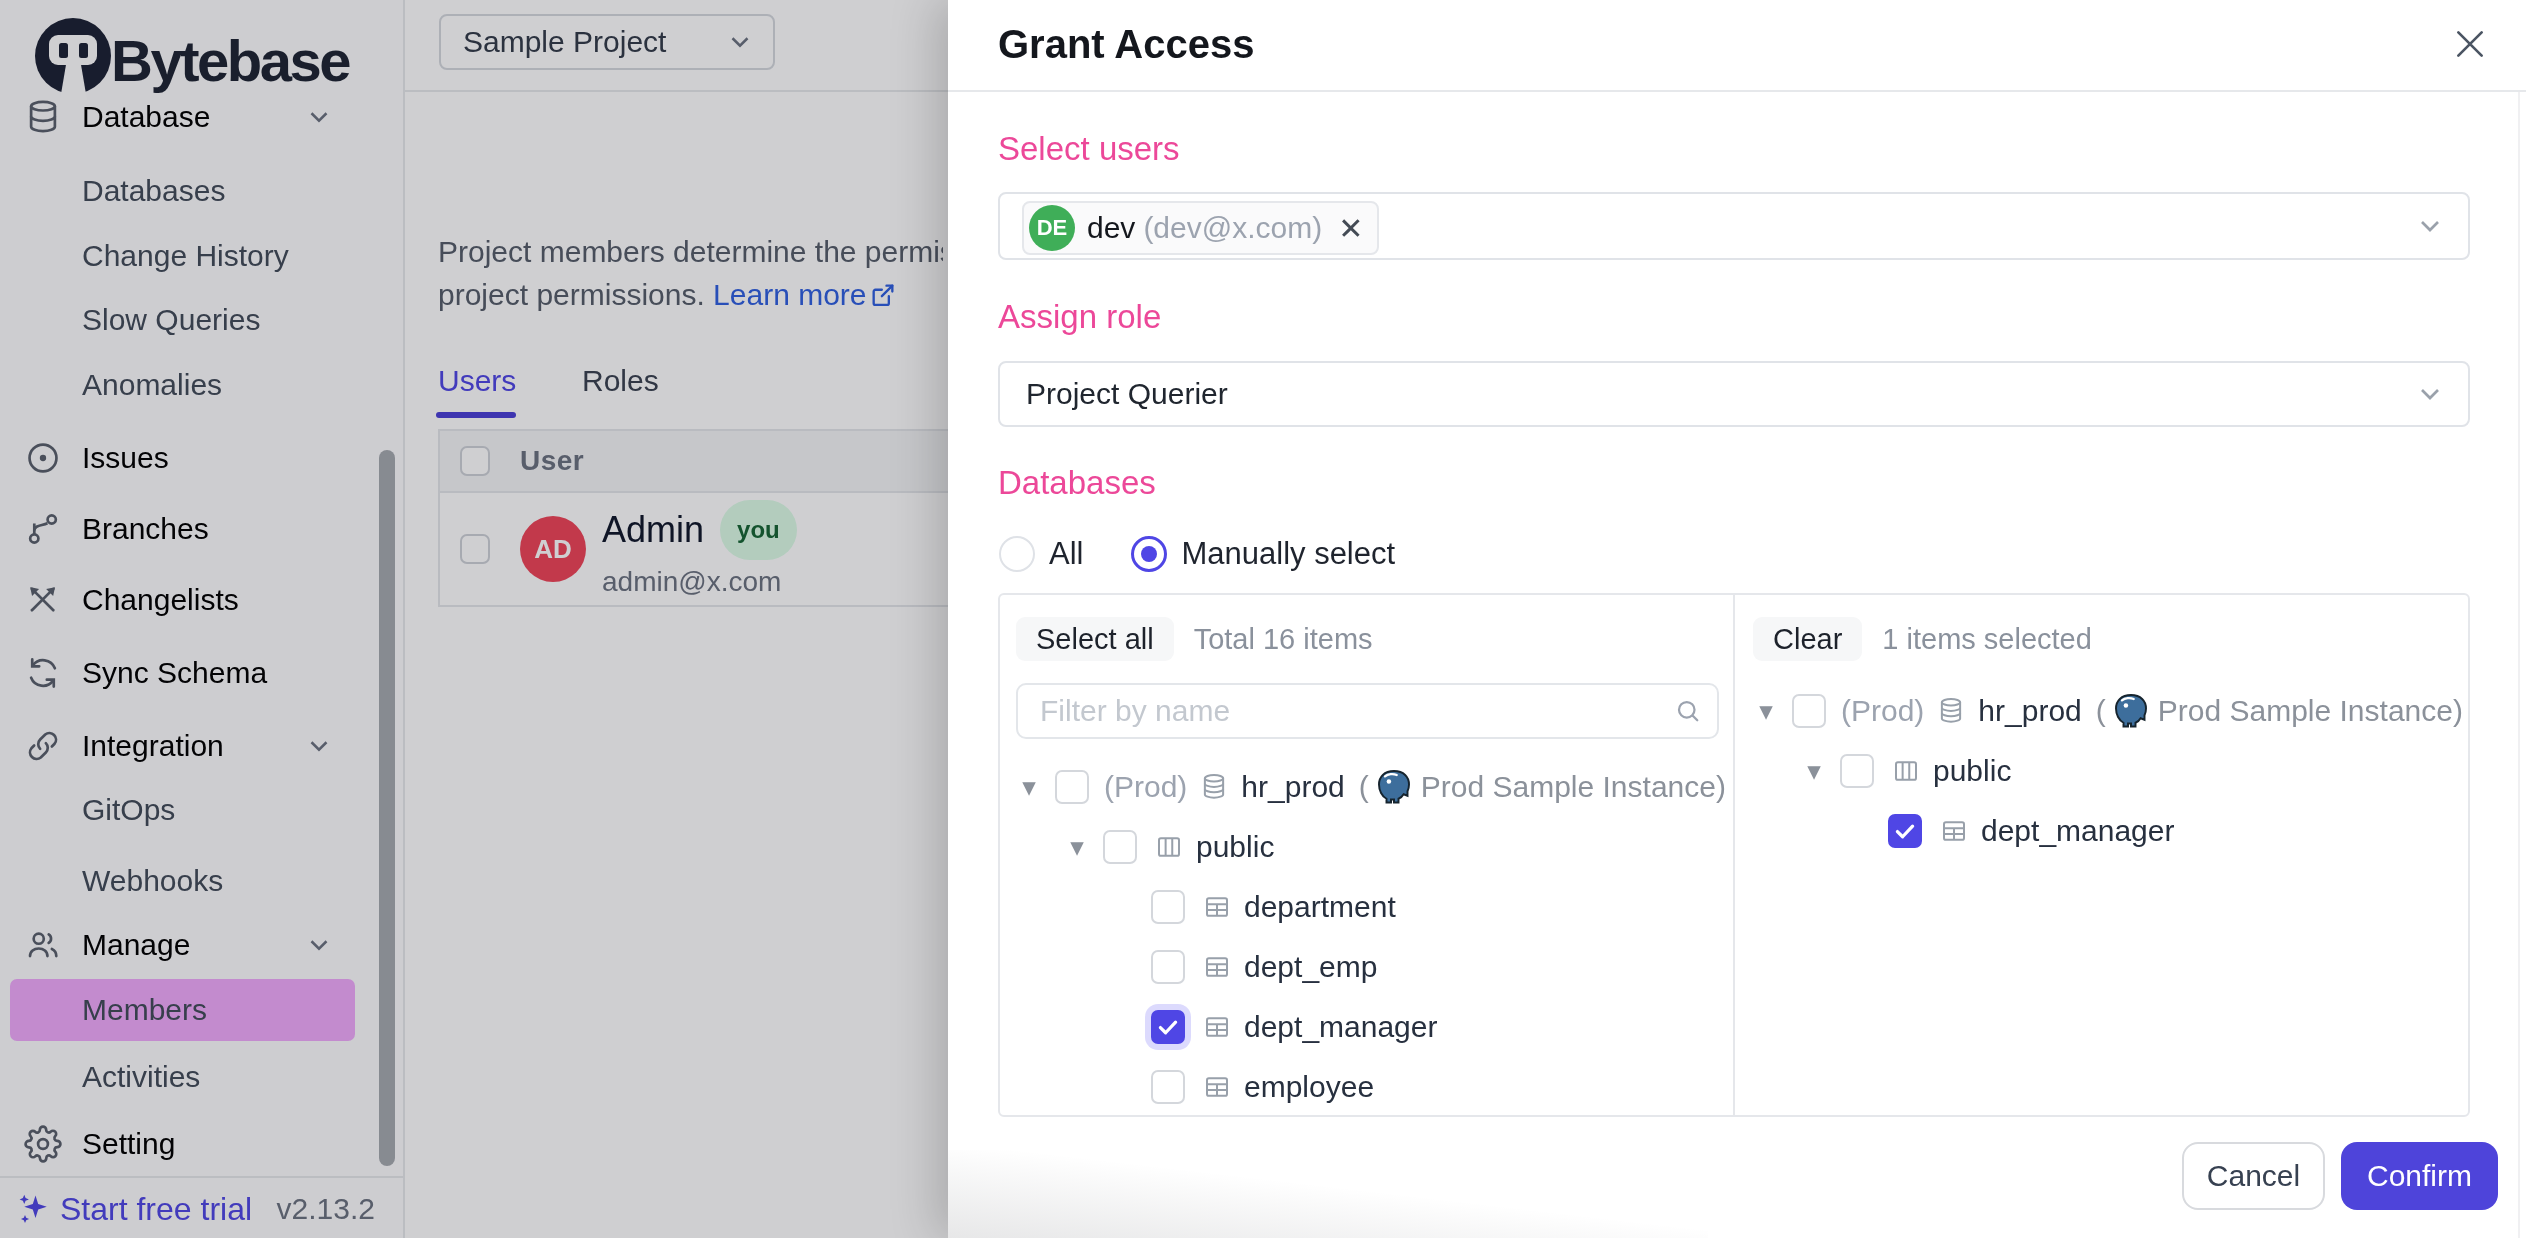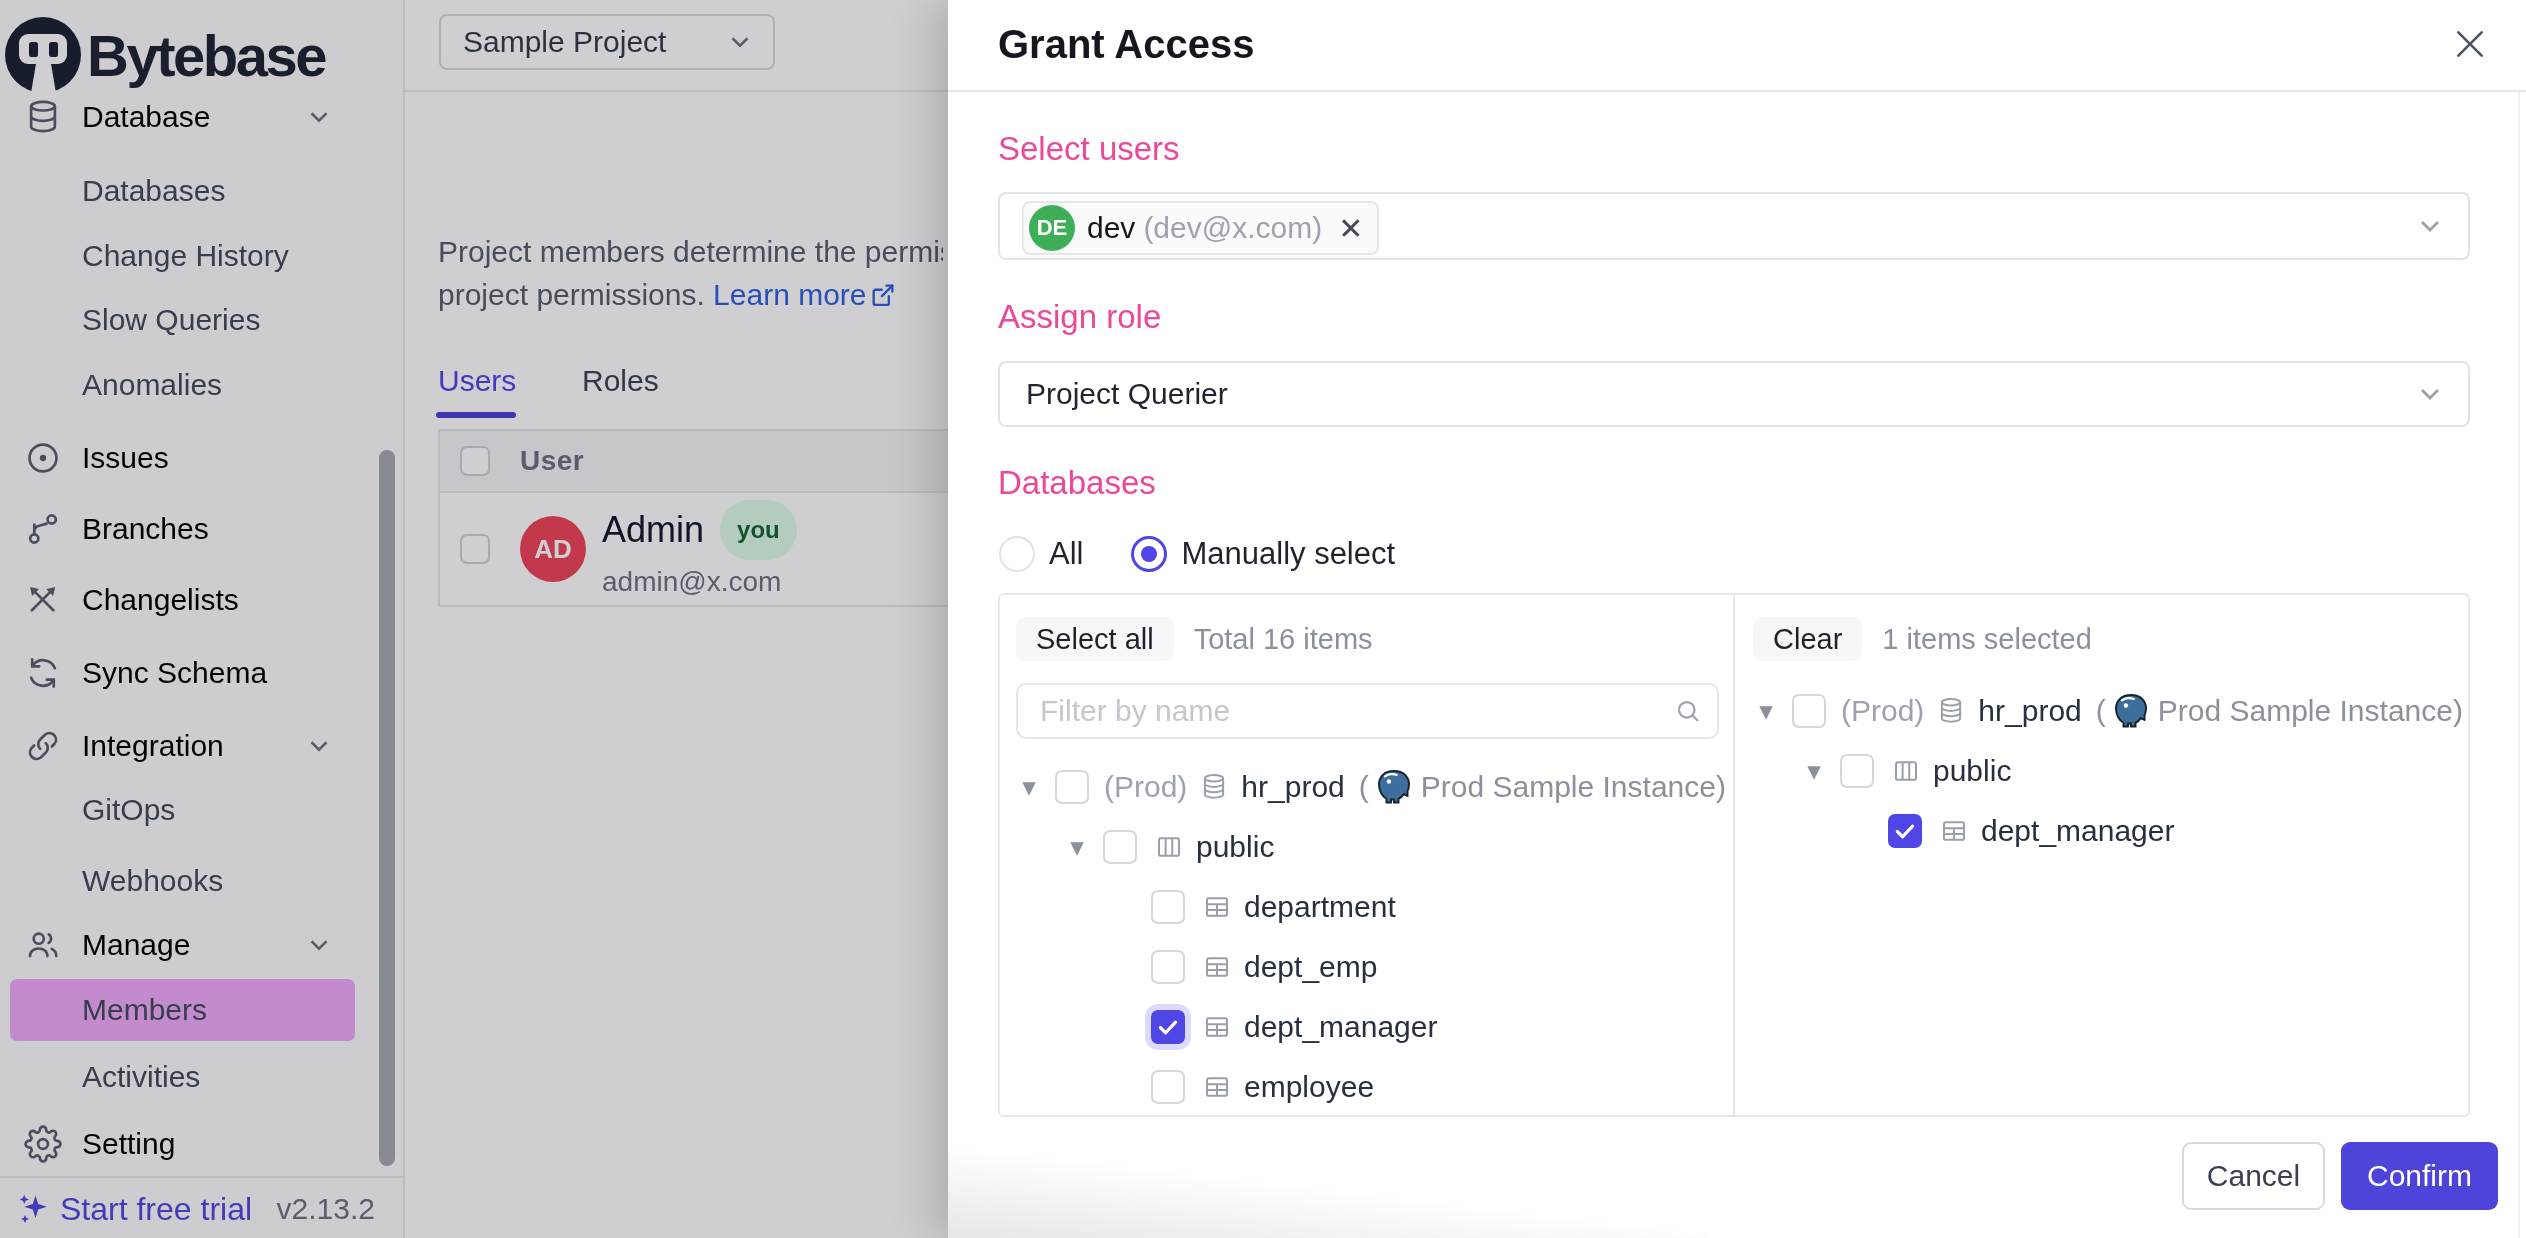--- a/index.html
+++ b/index.html
@@ -3,21 +3,21 @@
 <meta charset="utf-8">
 <style>
   html,body{margin:0;padding:0;background:#888;}
   #app{position:relative;width:2526px;height:1238px;background:#fff;overflow:hidden;
        font-family:"Liberation Sans",sans-serif;color:#1f2430;}
   .abs{position:absolute;}
   svg{display:block;}
 
   
   #sidebar{left:0;top:0;width:405px;height:1238px;background:#fdfdfe;border-right:2px solid #e7e9ec;box-sizing:border-box;}
-  .logo-row{left:5px;top:16px;width:360px;height:78px;display:flex;align-items:center;gap:6px;}
+  .logo-row{left:35px;top:16px;width:360px;height:78px;display:flex;align-items:flex-end;gap:0;}
   .mascot{width:76px;height:76px;border-radius:50%;background:#1b2134;position:relative;flex:0 0 76px;}
   .mascot .face{position:absolute;left:14px;top:17px;width:48px;height:30px;background:#fff;border-radius:9px;display:flex;gap:11px;align-items:center;justify-content:center;}
   .mascot .eye{width:9px;height:15px;background:#1b2134;border-radius:2.5px;}
   .mascot .chin{position:absolute;left:25px;top:47px;width:27px;height:35px;background:#fff;clip-path:polygon(22% 0,78% 0,100% 100%,0 100%);}
   .logo-text{font-size:58px;font-weight:800;letter-spacing:-2.5px;color:#1d2433;}
   .nav-item{left:0;width:405px;height:62px;display:flex;align-items:center;cursor:pointer;}
   .nav-item .nicon{position:absolute;left:24px;width:38px;height:38px;color:#59606c;}
   .nav-item .nlabel{position:absolute;left:82px;font-size:30px;color:#000000;}
   .nav-item.sub .nlabel{color:#424b59;}
   .nav-item .nchev{position:absolute;left:304px;width:30px;height:30px;color:#6b7280;}
@@ -96,21 +96,21 @@
   .cb.checked{background:#4f46e5;border-color:#4f46e5;}
   .cb.glow{box-shadow:0 0 0 6px rgba(96,88,245,.22);}
   .tprefix{font-size:30px;color:#9ca3af;margin-left:15px;}
   .ticon{margin-left:12px;color:#98a0aa;}
   .ticon.first{margin-left:17px;}
   .tname{font-size:30px;color:#27303f;margin-left:12px;}
   .tparen{font-size:30px;color:#8b919a;margin-left:14px;}
   .pg-ic{margin-left:4px;}
   .tinstance{font-size:30px;color:#8b919a;margin-left:6px;}
 
-  .footer-btn{position:absolute;top:1142px;height:68px;border-radius:9px;box-sizing:border-box;display:flex;align-items:center;justify-content:center;font-size:30px;cursor:pointer;}
+  .footer-btn{position:absolute;top:1142px;height:68px;border-radius:16px;box-sizing:border-box;display:flex;align-items:center;justify-content:center;font-size:30px;cursor:pointer;}
   #btn-cancel{left:1234px;width:143px;background:#fff;border:2px solid #d8dade;color:#374151;}
   #btn-confirm{left:1393px;width:157px;background:#4e44da;color:#fff;font-weight:500;}
   #footer-shade{left:0;top:1150px;width:760px;height:88px;background:linear-gradient(to bottom left, rgba(0,0,0,0) 45%, rgba(20,22,30,0.10));pointer-events:none;}
 </style>
 </head>
 <body>
 
 <div id="app">
 
   <div id="sidebar" class="abs">

